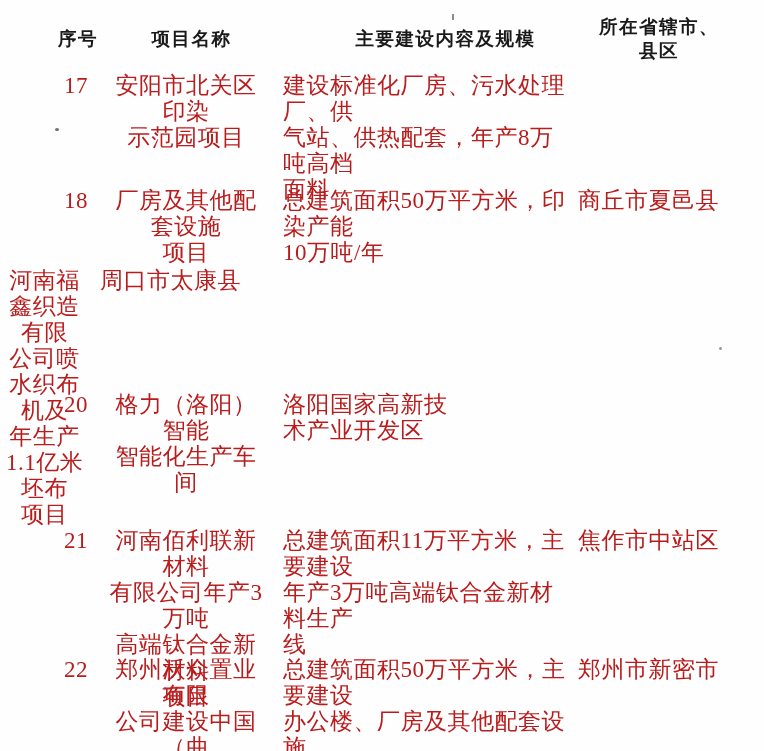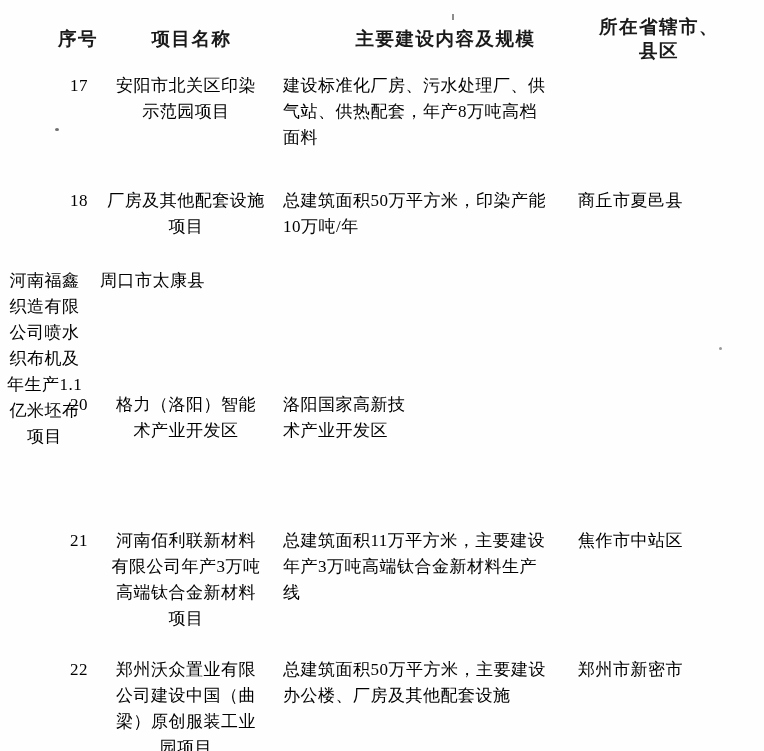--- a/index.html
+++ b/index.html
@@ -41,25 +41,25 @@
   .hc4 { padding-right: 24px; }
   
   .trow {
     position: absolute;
     left: 0;
     width: 764px;
     display: grid;
     grid-template-columns: 100px 183px 295px 186px;
   }
   .cell {
-    font-size: 17px;
+    font-size: 23px;
     line-height: 26px;
     letter-spacing: 0.5px;
     white-space: pre-line;
-    color: #000000;
+    color: #b91c1c;
   }
   .c1 { text-align: right; padding-right: 12px; }
   .c2 { padding-left: 5px;  padding-right: 16px; text-align: center; }
   .c3 { padding-right: 5px; }
   .c4 { padding-right: 40px; }
   
   .speck { position: absolute; background: #8d8d8d; }
   .s1 { left: 452px; top: 14px;  width: 2px; height: 6px; }
   .s2 { left: 55px;  top: 128px; width: 4px; height: 3px; border-radius: 50%; background: #6f6f6f; }
   .s3 { left: 719px; top: 347px; width: 3px; height: 3px; border-radius: 50%; background: #9a9a9a; }
@@ -100,21 +100,21 @@
     <div class="trow" style="top: 268px;">
     <div class="cell c2">河南福鑫织造有限
 公司喷水织布机及
 年生产1.1亿米坯布
 项目</div>
     <div class="cell c4">周口市太康县</div>
   </div>
     <div class="trow" style="top: 392px;">
     <div class="cell c1">20</div>
     <div class="cell c2">格力（洛阳）智能
-术产业开发区</div>
+智能化生产车间</div>
     <div class="cell c4">洛阳国家高新技
 术产业开发区</div>
   </div>
     <div class="trow" style="top: 528px;">
     <div class="cell c1">21</div>
     <div class="cell c2">河南佰利联新材料
 有限公司年产3万吨
 高端钛合金新材料
 项目</div>
     <div class="cell c3">总建筑面积11万平方米，主要建设

